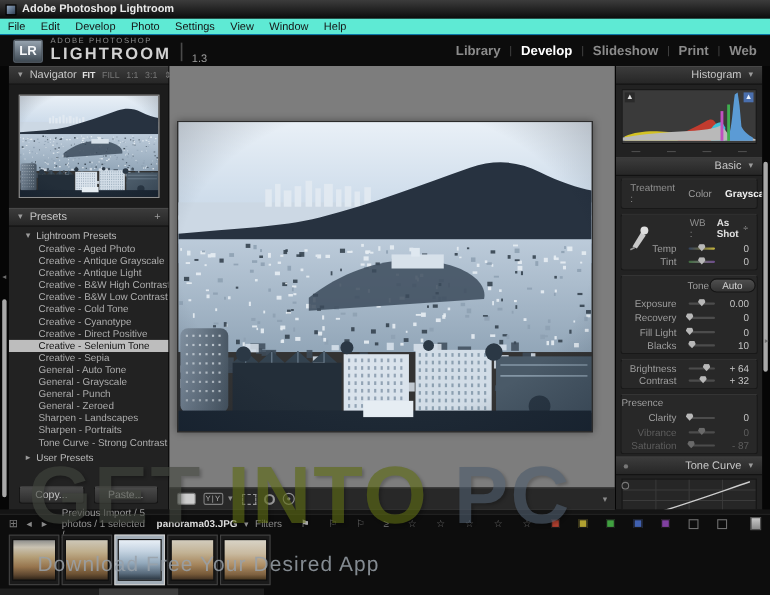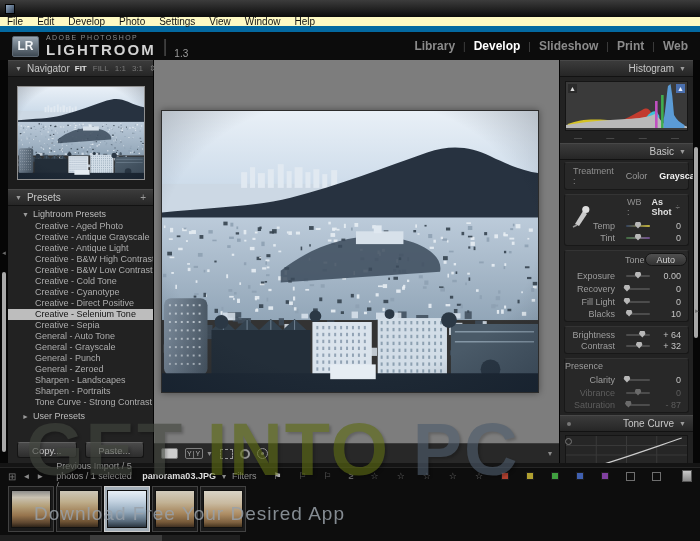--- a/index.html
+++ b/index.html
@@ -4,21 +4,21 @@
 <style>
   * { margin:0; padding:0; box-sizing:border-box; }
   html,body { background:#000; }
   .window{ width:700px;height:541px;position:relative;background:#161616;overflow:hidden;
     font-family:"Liberation Sans",sans-serif; }
 
   
   .titlebar{height:17px;background:linear-gradient(#3c3c3c,#0b0b0b);display:flex;align-items:center;padding:0 5px;gap:5px;}
   .title-icon{width:10px;height:10px;background:linear-gradient(135deg,#92a9c2,#2f3f55);border:1px solid #000;}
   .title-text{color:#e9e9e9;font-size:10px;font-weight:bold;}
-  .menubar{height:15px;background:#fef9c3;display:flex;align-items:center;padding:0 7px;gap:14px;border-bottom:6px solid #0369a1;}
+  .menubar{height:15px;background:#5eead4;display:flex;align-items:center;padding:0 7px;gap:14px;border-bottom:1px solid #0369a1;}
   .menu-item{font-size:10px;color:#141414;}
   .header{height:28px;background:#0c0c0c;display:flex;align-items:center;padding:0 12px;}
   .logo-box{width:27px;height:21px;background:linear-gradient(#97a4b0,#3e4953);border:1px solid #5d6873;border-radius:2px;
     color:#f4f6f8;font-size:12px;font-weight:bold;display:flex;align-items:center;justify-content:center;}
   .brand{margin-left:7px;line-height:1.05;}
   .brand-top{font-size:7px;color:#8d8d8d;letter-spacing:1.4px;}
   .brand-main{font-size:15px;color:#d2d2d2;letter-spacing:2px;font-weight:bold;}
   .brand-sep{color:#4a4a4a;font-size:18px;margin:0 7px;font-weight:normal;}
   .version{color:#9d9d9d;font-size:10px;align-self:flex-end;margin-bottom:1px;}
   .modules{margin-left:auto;display:flex;align-items:center;gap:8px;font-size:12px;font-weight:bold;color:#8b8b8b;}
@@ -760,20 +760,21 @@
     <rect y="266" width="380" height="19" fill="#1e2935"></rect>
     <rect x="170" y="257" width="46" height="15" fill="#e6edf3"></rect>
     <rect width="380" height="285" fill="url(#vigG)"></rect>
   </symbol>
 </svg>
 
 <div class="window">
 
   <div class="titlebar">
     <span class="title-icon"></span>
+    <span class="title-text">Adobe Photoshop Lightroom</span>
   </div>
 
   <div class="menubar">
     <span class="menu-item">File</span>
     <span class="menu-item">Edit</span>
     <span class="menu-item">Develop</span>
     <span class="menu-item">Photo</span>
     <span class="menu-item">Settings</span>
     <span class="menu-item">View</span>
     <span class="menu-item">Window</span>

